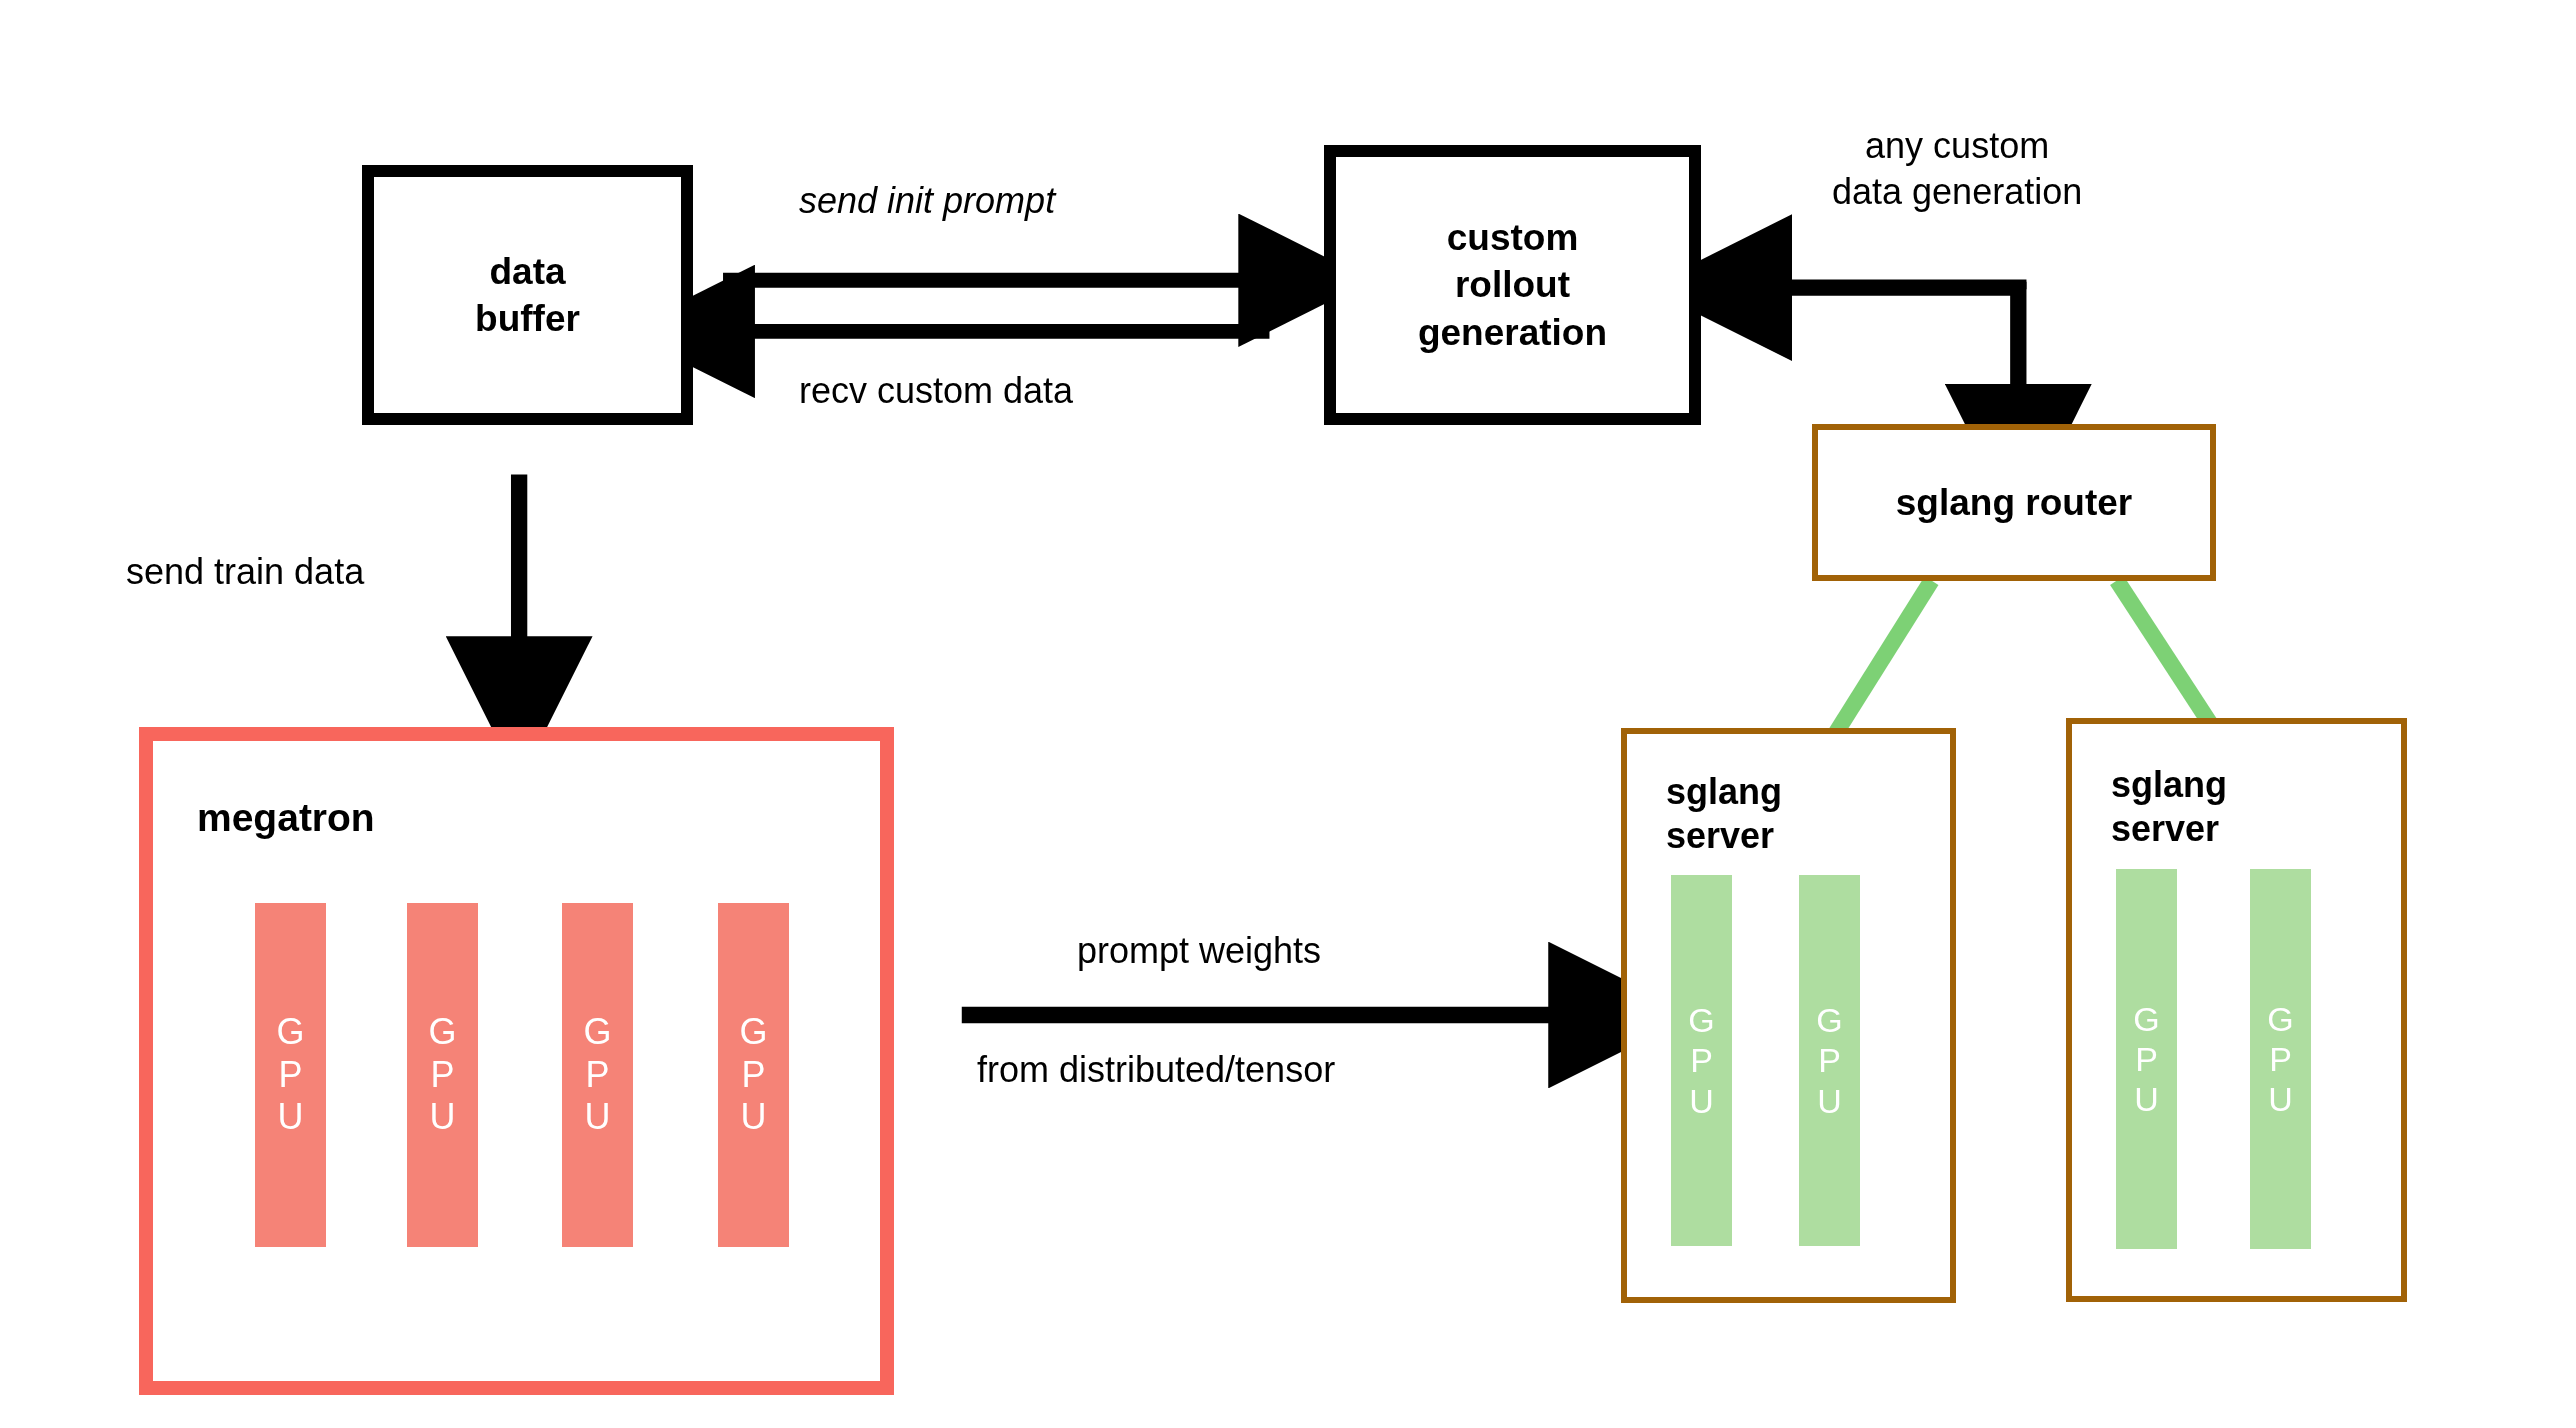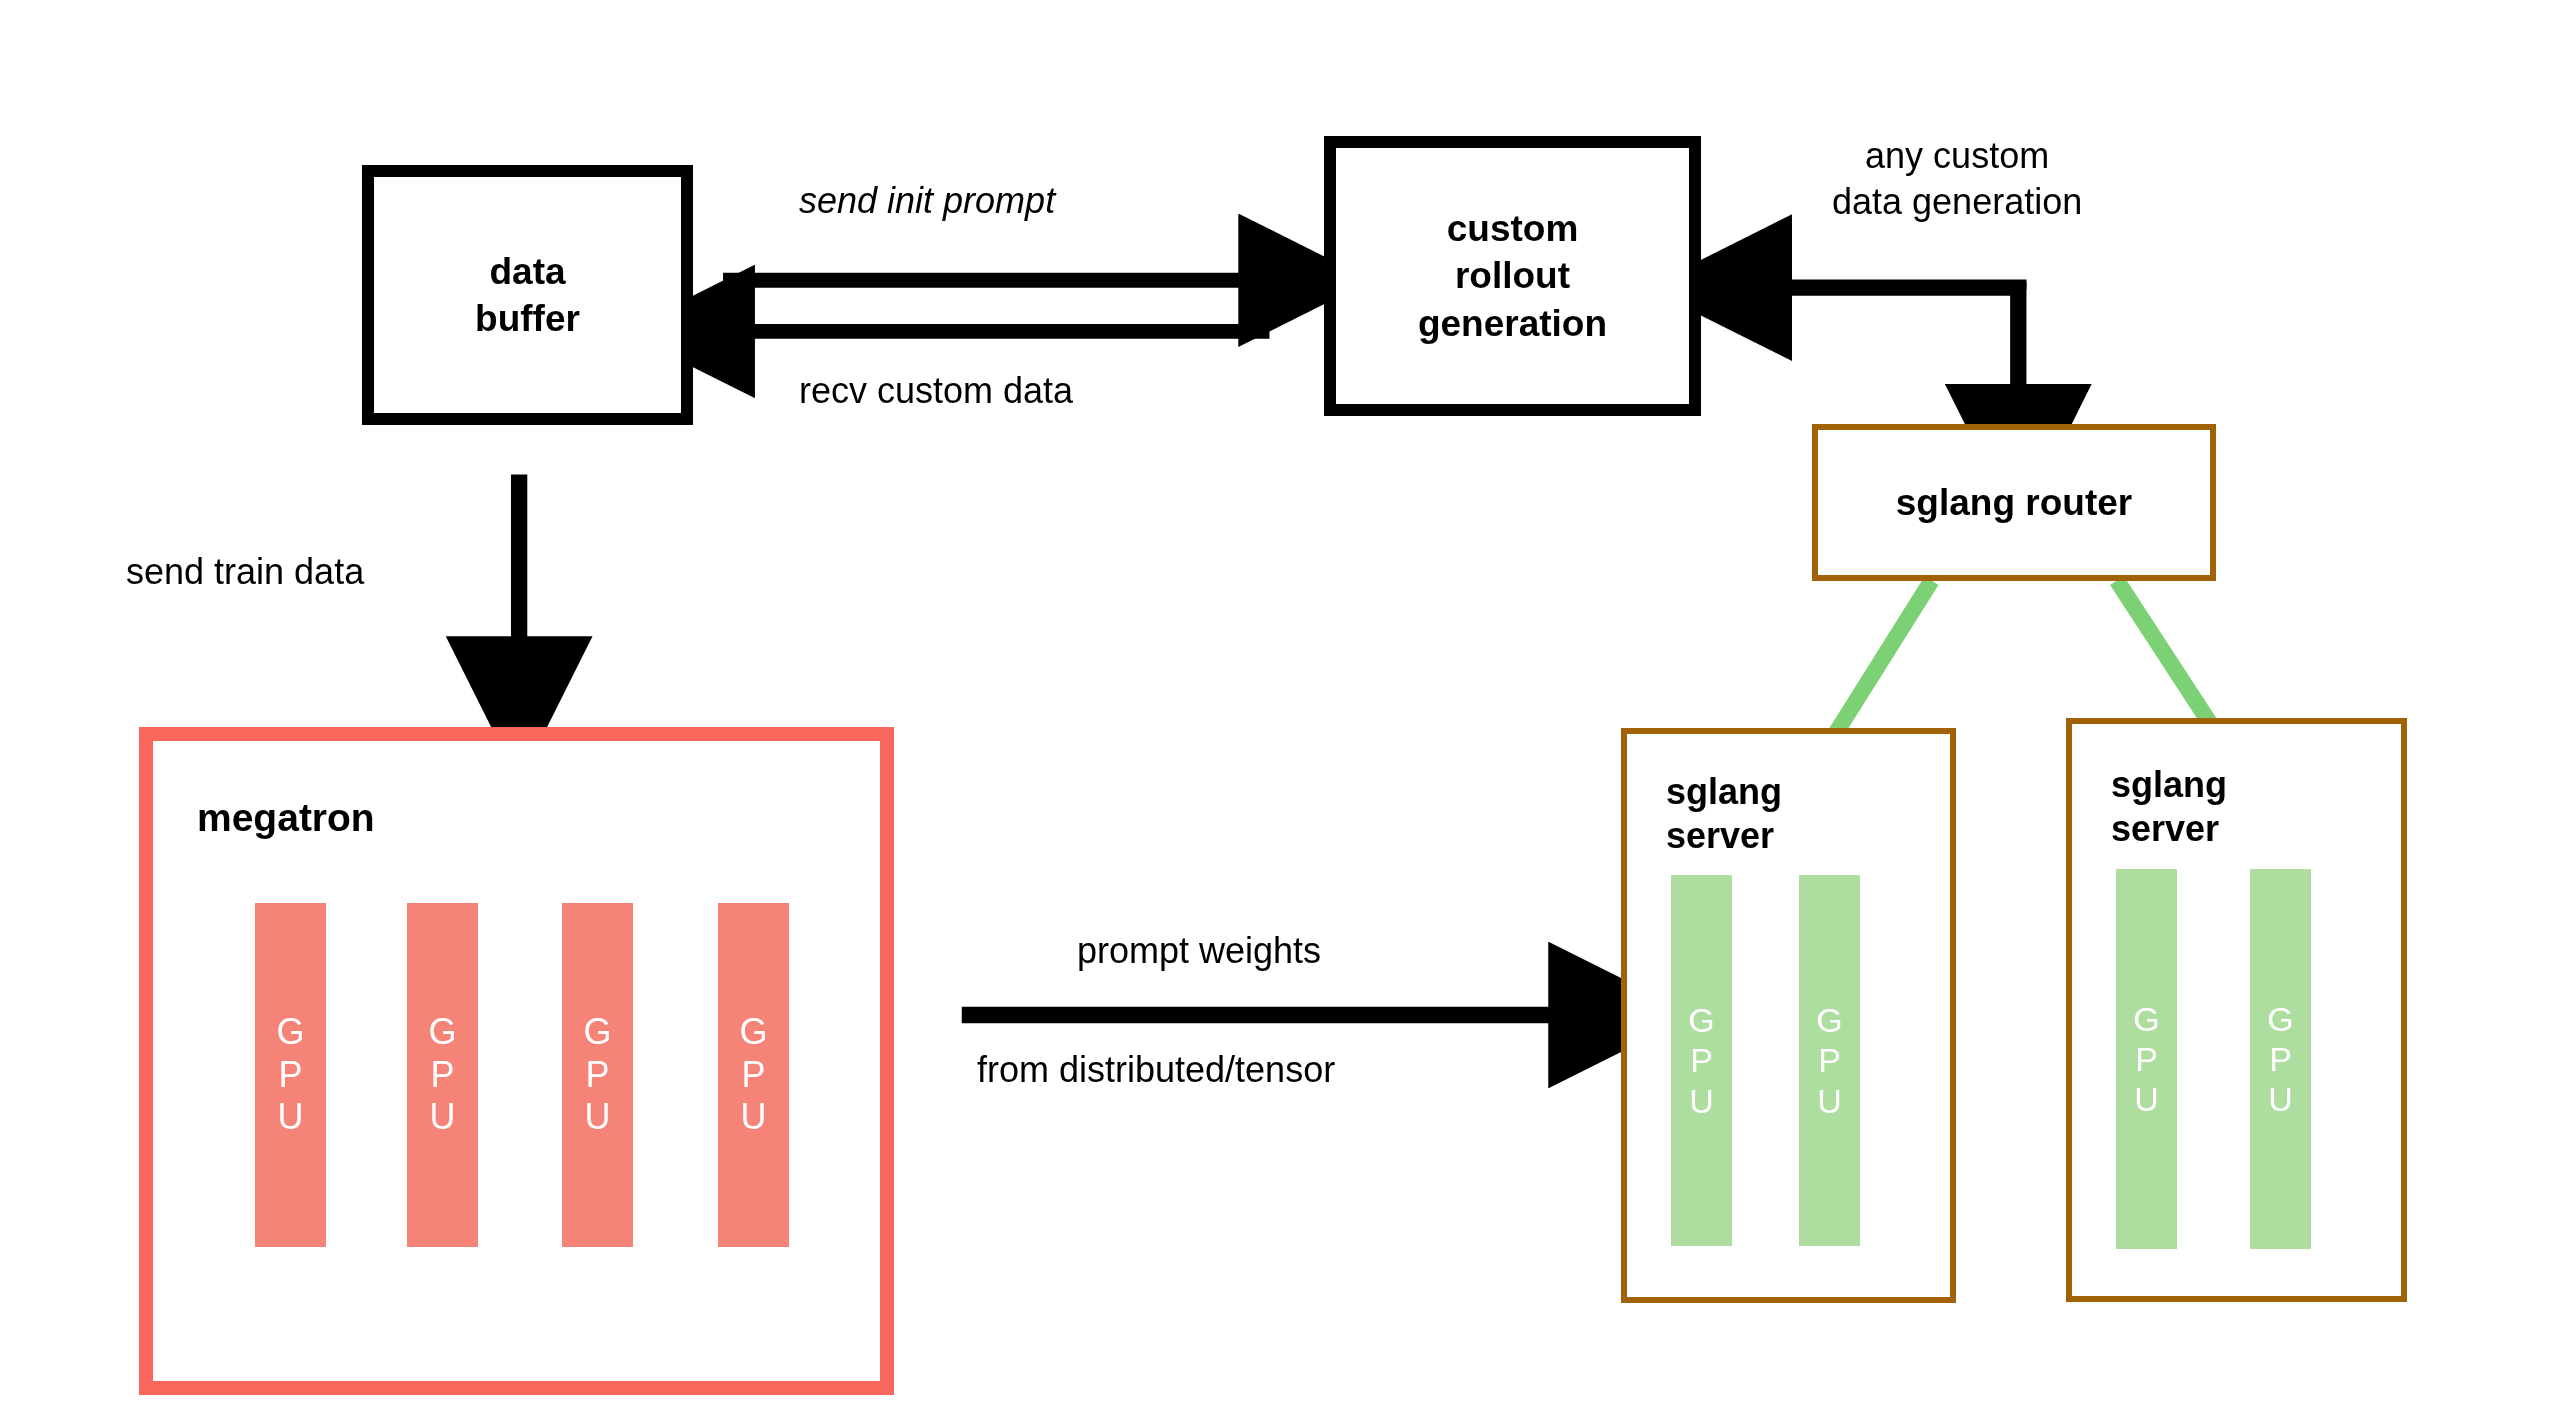--- a/index.html
+++ b/index.html
@@ -119,21 +119,21 @@
     <g>
       <line x1="2855" y1="783" x2="2990" y2="990" stroke="#7DD175" stroke-width="22"></line>
     </g>
   </svg>
 
   <div class="box box-black" style="left:362px; top:165px; width:331px; height:260px;">
     <div class="box-label" style="font-size:37px;">data
 buffer</div>
   </div>
 
-  <div class="box box-black" style="left:1324px; top:136px; width:377px; height:280px;">
+  <div class="box box-black" style="left:1324px; top:145px; width:377px; height:280px;">
     <div class="box-label" style="font-size:37px;">custom
 rollout
 generation</div>
   </div>
 
   <div class="box box-green" style="left:1812px; top:424px; width:404px; height:157px;">
     <div class="box-label" style="font-size:37px;">sglang router</div>
   </div>
 
   <div class="box box-red" style="left:139px; top:727px; width:755px; height:668px; display:block;">
@@ -190,21 +190,21 @@
       <span>G</span>
       <span>P</span>
       <span>U</span>
     </div>
   </div>
 
   <div class="label-text" style="left:799px; top:178px; font-size:36px;font-style:italic;">send init prompt</div>
 
   <div class="label-text" style="left:799px; top:368px; font-size:36px;">recv custom data</div>
 
-  <div class="label-text" style="left:1832px; top:133px; font-size:36px; text-align:center;">any custom
+  <div class="label-text" style="left:1832px; top:123px; font-size:36px; text-align:center;">any custom
 data generation</div>
 
   <div class="label-text" style="left:126px; top:549px; font-size:36px;">send train data</div>
 
   <div class="label-text" style="left:1077px; top:928px; font-size:36px;">prompt weights</div>
 
   <div class="label-text" style="left:977px; top:1047px; font-size:36px;">from distributed/tensor</div>
 
 </div>
 

